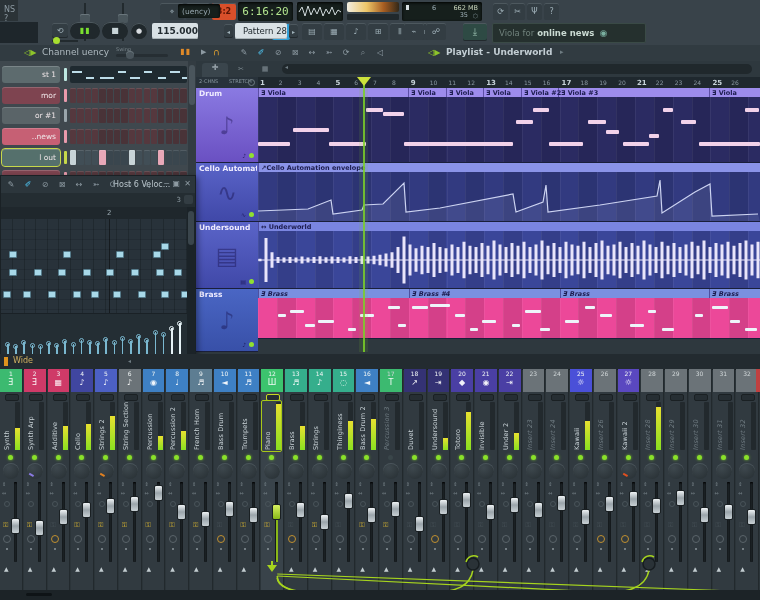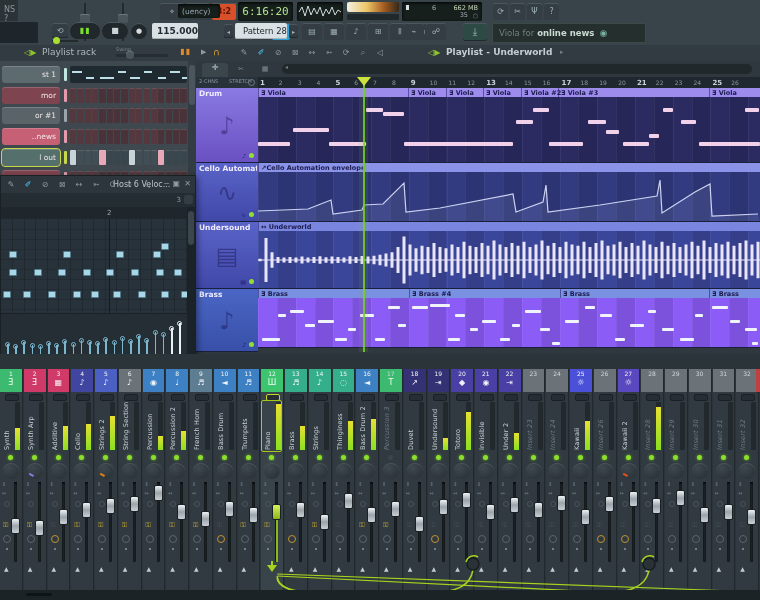--- a/index.html
+++ b/index.html
@@ -113,21 +113,21 @@
       </div>
     <div class="abs" style="left:492px;top:23px;width:152px;height:18px;background:#25302e;border:1px solid #3a4a46;border-radius:2px;display:flex;align-items:center;">
       <span style="font-size:8.5px;color:#6f807b;padding-left:6px;">Viola for</span>
       <span style="font-size:8.5px;color:#cbdbd3;font-weight:bold;padding-left:3px;">online news</span>
       <span style="font-size:9px;color:#7ab0a0;padding-left:5px;">◉</span>
     </div>
   </div>
 
   <div class="row3">
     <span class="abs" style="left:24px;top:3px;font-size:8px;color:#8ec42a;">◁▶</span>
-    <span class="abs panel-title" style="left:42px;top:2px;">Playlist rack</span>
+    <span class="abs panel-title" style="left:42px;top:2px;">Channel uency</span>
     <span class="abs" style="left:116px;top:1px;font-size:5px;color:#7a868c;">Swing</span>
     <div class="abs" style="left:116px;top:9px;width:52px;height:3px;background:#262e33;border-radius:2px;"></div>
     <div class="abs" style="left:126px;top:6px;width:8px;height:8px;border-radius:50%;background:#4a555c;box-shadow:inset 0 1px 0 #68747a;"></div>
     <span class="abs" style="left:180px;top:2px;font-size:8px;color:#e08a28;letter-spacing:1px;">▮▮</span>
 
     <span class="abs" style="left:201px;top:3px;font-size:7px;color:#8d9aa2;">▶</span>
     <span class="abs" style="left:213px;top:2px;font-size:9px;color:#e0a030;">∩</span>
     <div id="plTools"></div>
     <span class="abs" style="left:428px;top:3px;font-size:8px;color:#8ec42a;">◁▶</span>
     <span class="abs" style="left:446px;top:2px;font-size:9px;font-weight:bold;color:#c3ced4;">Playlist - Underworld</span>
@@ -518,21 +518,21 @@
             </svg>
           </div>
         </div>
         <div style="position: absolute; left: 0px; top: 228px; width: 564px; height: 63px;">
           <div style="position: absolute; left: 0px; top: 0px; width: 62px; height: 63px; background: linear-gradient(rgb(74, 102, 196), rgb(56, 80, 168)); border-bottom: 1px solid rgb(26, 31, 58); box-sizing: border-box;">
             <div style="position: absolute; left: 3px; top: 1px; font-size: 7.5px; font-weight: bold; color: rgb(239, 236, 255); white-space: nowrap; overflow: hidden; width: 58px;">Brass</div>
             <div style="position: absolute; left: 0px; top: 10px; width: 62px; height: 43px; display: flex; align-items: center; justify-content: center; font-size: 24px; color: rgba(20, 12, 70, 0.4);">♪</div>
             <div style="position: absolute; right: 4px; bottom: 4px; width: 5px; height: 5px; border-radius: 50%; background: rgb(144, 224, 48);"></div>
             <div style="position: absolute; right: 12px; bottom: 3px; font-size: 6px; color: rgba(20, 12, 70, 0.7);">♪</div>
           </div>
-          <div style="position: absolute; left: 62px; top: 0px; width: 502px; height: 59px; background: #8b5cf6; border-bottom: 1px solid rgb(26, 31, 58); box-sizing: border-box; overflow: hidden;">
+          <div style="position: absolute; left: 62px; top: 0px; width: 502px; height: 50px; background: #ec4899; border-bottom: 1px solid rgb(26, 31, 58); box-sizing: border-box; overflow: hidden; font-style: italic;">
             <div style="position: absolute; left: 0px; top: 0px; width: 1px; height: 63px; background: rgba(255, 255, 255, 0.06);"></div>
             <div style="position: absolute; left: 18.85px; top: 0px; width: 18.85px; height: 63px; background: rgba(0, 0, 0, 0.1);"></div>
             <div style="position: absolute; left: 18.85px; top: 0px; width: 1px; height: 63px; background: rgba(255, 255, 255, 0.06);"></div>
             <div style="position: absolute; left: 37.7px; top: 0px; width: 1px; height: 63px; background: rgba(255, 255, 255, 0.06);"></div>
             <div style="position: absolute; left: 56.55px; top: 0px; width: 18.85px; height: 63px; background: rgba(0, 0, 0, 0.1);"></div>
             <div style="position: absolute; left: 56.55px; top: 0px; width: 1px; height: 63px; background: rgba(255, 255, 255, 0.06);"></div>
             <div style="position: absolute; left: 75.4px; top: 0px; width: 1px; height: 63px; background: rgba(255, 255, 255, 0.06);"></div>
             <div style="position: absolute; left: 94.25px; top: 0px; width: 18.85px; height: 63px; background: rgba(0, 0, 0, 0.1);"></div>
             <div style="position: absolute; left: 94.25px; top: 0px; width: 1px; height: 63px; background: rgba(255, 255, 255, 0.06);"></div>
             <div style="position: absolute; left: 113.1px; top: 0px; width: 1px; height: 63px; background: rgba(255, 255, 255, 0.06);"></div>
@@ -740,20 +740,25 @@
         <div style="position: absolute; left: 168px; top: 12px; width: 5px; height: 5px; border-radius: 50%; border: 1px solid rgb(232, 244, 248); box-sizing: border-box;"></div>
         <div style="position: absolute; left: 178.2px; top: 9px; width: 1.5px; height: 31px; background: rgb(232, 244, 248);"></div>
         <div style="position: absolute; left: 176.2px; top: 7px; width: 5px; height: 5px; border-radius: 50%; border: 1px solid rgb(232, 244, 248); box-sizing: border-box;"></div>
       </div>
     <div class="abs" style="left:186px;top:31px;width:8px;height:150px;background:#1b2328;">
       <div class="abs" style="left:1px;top:4px;width:6px;height:34px;background:#3a454c;border-radius:3px;"></div>
     </div>
   </div>
 
   <div class="abs" style="left:0;top:354px;width:760px;height:246px;background:#2b3439;overflow:hidden;">
+    <div class="abs" style="left:0;top:0;width:760px;height:15px;background:#232b30;border-bottom:1px solid #1a2023;">
+      <span class="abs" style="left:4px;top:3px;width:4px;height:9px;background:#e0941e;"></span>
+      <span class="abs" style="left:13px;top:2px;font-size:8px;color:#d0b060;">Wide</span>
+      <span class="abs" style="left:128px;top:3px;font-size:6px;color:#6f7c82;">◂</span>
+    </div>
     <div id="mixStrips">
         <div style="position: absolute; left: 0px; top: 15px; width: 22.75px; height: 221px; background: rgb(49, 58, 64); border-right: 1px solid rgb(34, 41, 45); box-sizing: border-box;">
           <div style="position: absolute; left: 0px; top: 0px; width: 100%; height: 23px; background: rgb(60, 186, 112); text-align: center;">
             <div style="position: absolute; left: 0px; top: 1px; width: 100%; font-size: 6px; color: rgb(240, 245, 245); text-align: center;">1</div>
             <div style="position: absolute; left: 0px; top: 9px; width: 100%; font-size: 8px; color: rgba(255, 255, 255, 0.92); text-align: center;">Ǝ</div>
           </div>
           <div style="position: absolute; left: 5px; top: 25px; width: 12px; height: 5px; background: rgb(38, 46, 51); border: 1px solid rgb(26, 32, 35); border-radius: 2px;"></div>
           <div class="vname" style="left: 3px; top: 81px;">Synth</div>
           <div style="position: absolute; left: 15px; top: 33px; width: 5px; height: 48px; background: rgb(34, 41, 45); border-radius: 1px;"></div>
           <div style="position: absolute; left: 15px; top: 59px; width: 5px; height: 22px; background: linear-gradient(rgb(232, 224, 48), rgb(138, 224, 32));"></div>

